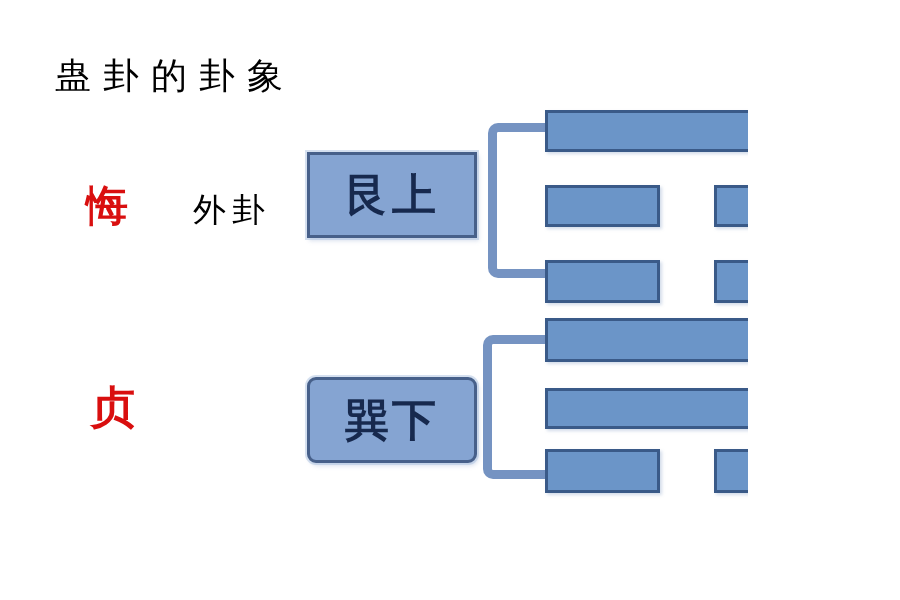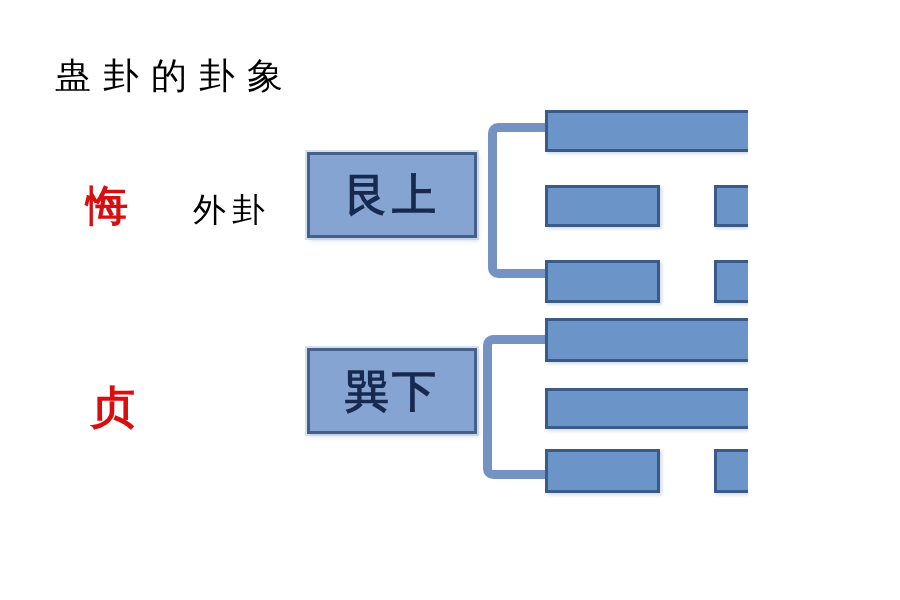--- a/index.html
+++ b/index.html
@@ -38,21 +38,21 @@
     background: var(--box-fill, #85a4d2);
     border: 3px solid var(--box-border, #47608a);
     box-sizing: border-box;
     display: flex; align-items: center; justify-content: center;
     font-size: 44px; font-weight: bold;
     letter-spacing: 3px;
     color: var(--box-text, #17294e);
     box-shadow: 0 0 0 2px rgba(165,188,222,0.45), 2px 3px 4px rgba(150,170,205,0.35);
   }
   .trigram-box.gen { top: 152px; }
-  .trigram-box.xun { top: 348px; }
+  .trigram-box.xun { top: 377px; border-radius: 9px; }
   .bracket {
     position: absolute;
     box-sizing: border-box;
     border: 9px solid var(--bracket, #7593c2);
     border-right: none;
     border-radius: 10px 0 0 10px;
   }
   .bracket.outer { left:488px; top:123px; width:57px; height:155px; }
   .bracket.inner { left:483px; top:335px; width:62px; height:144px; }
   .trigram-lines { position: absolute; left: 545px; width: 289px; }

